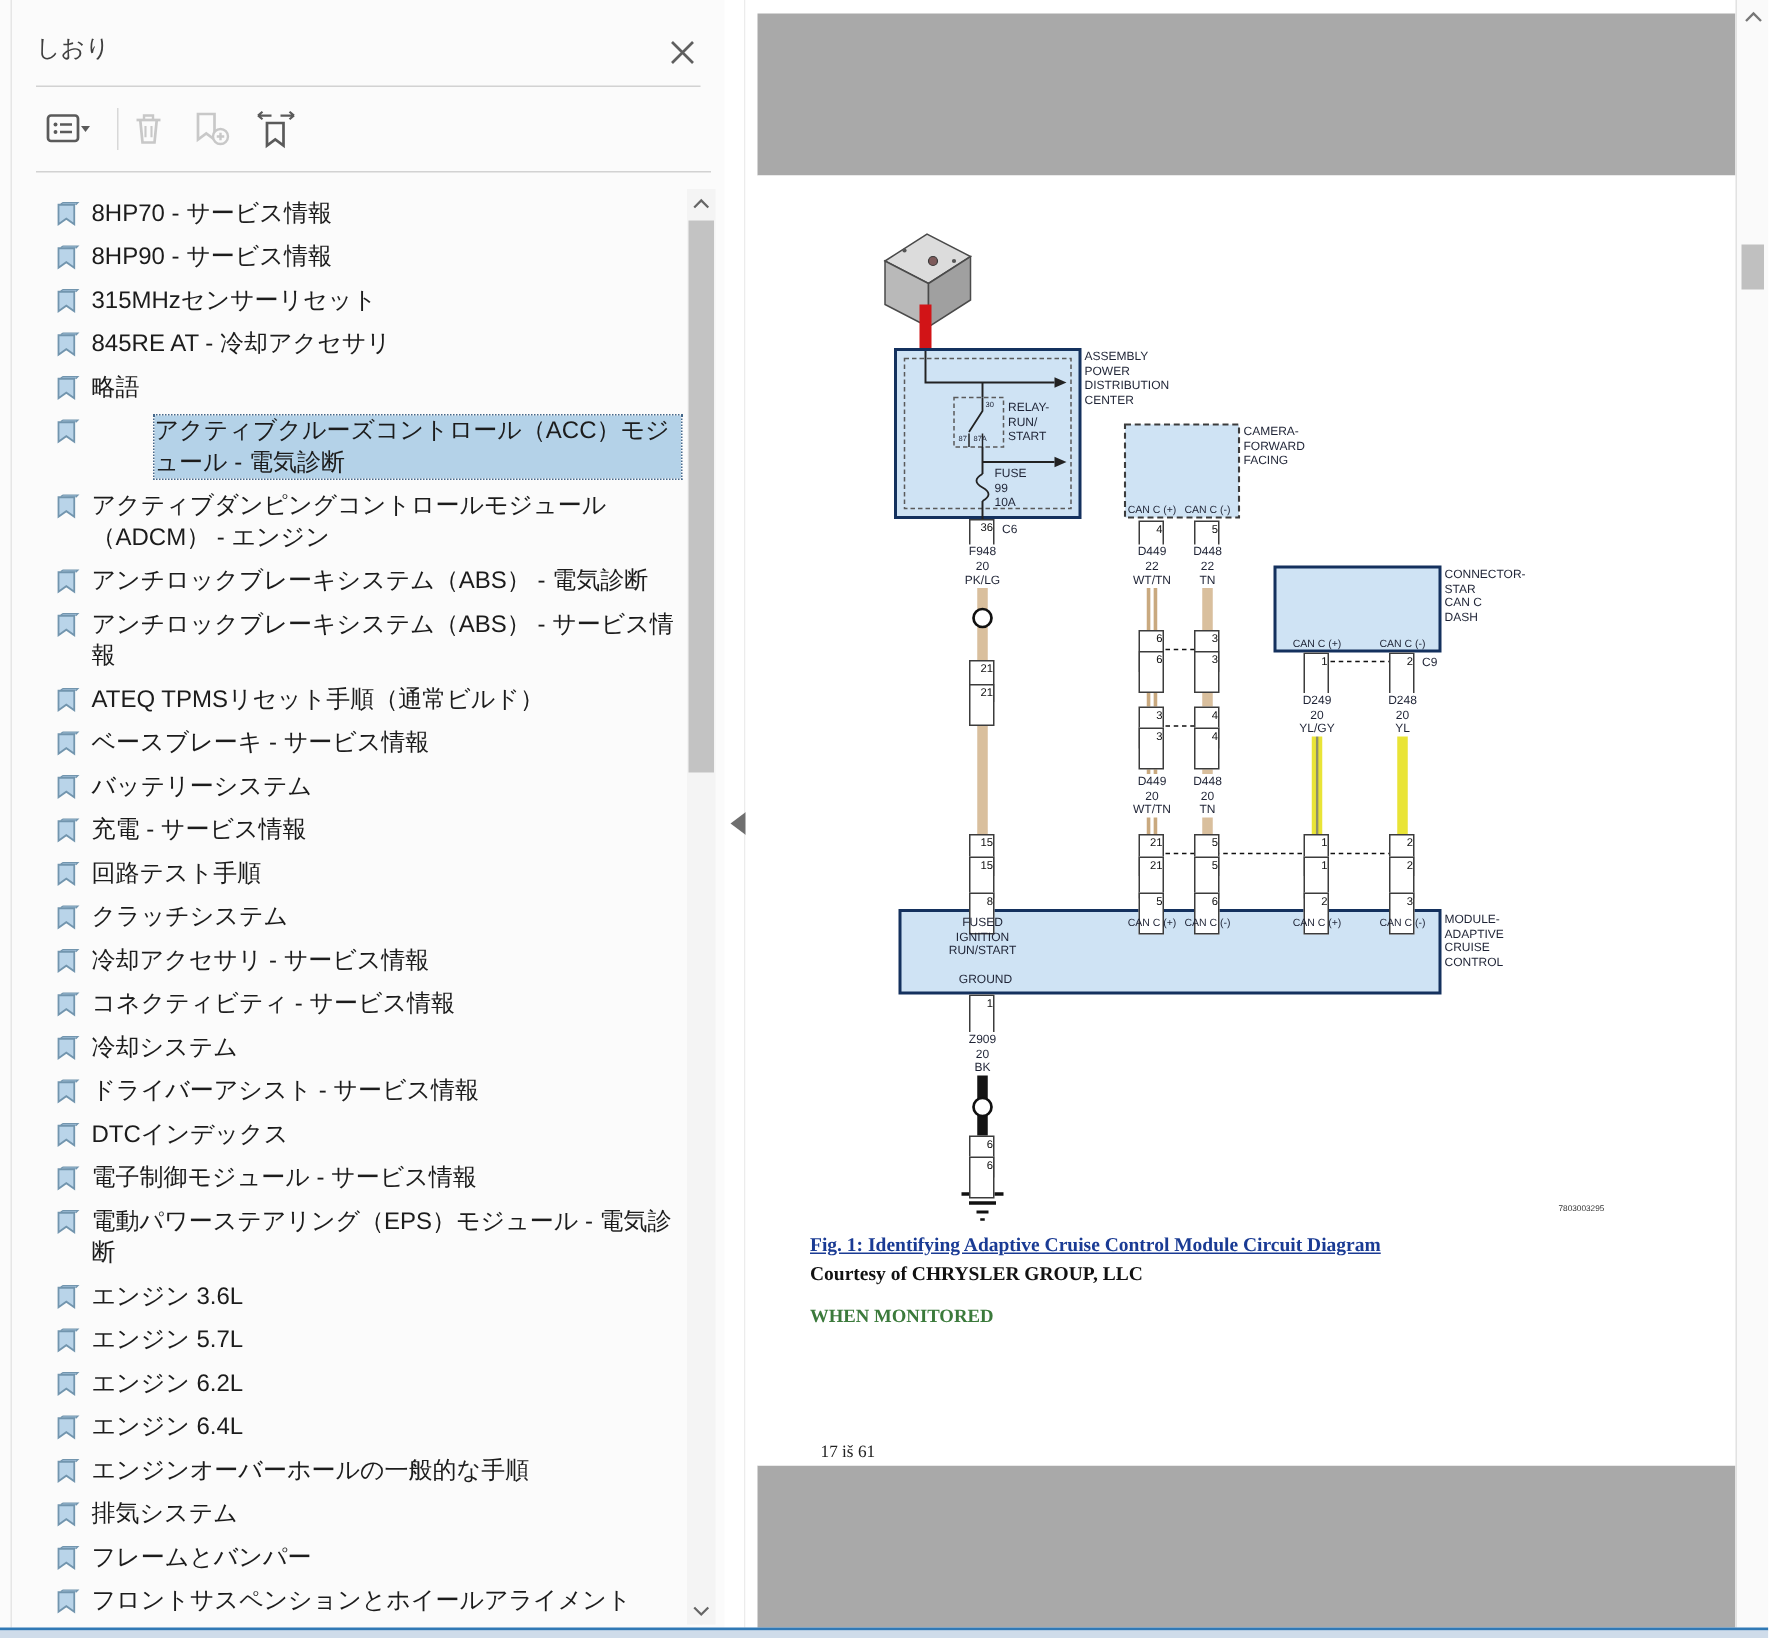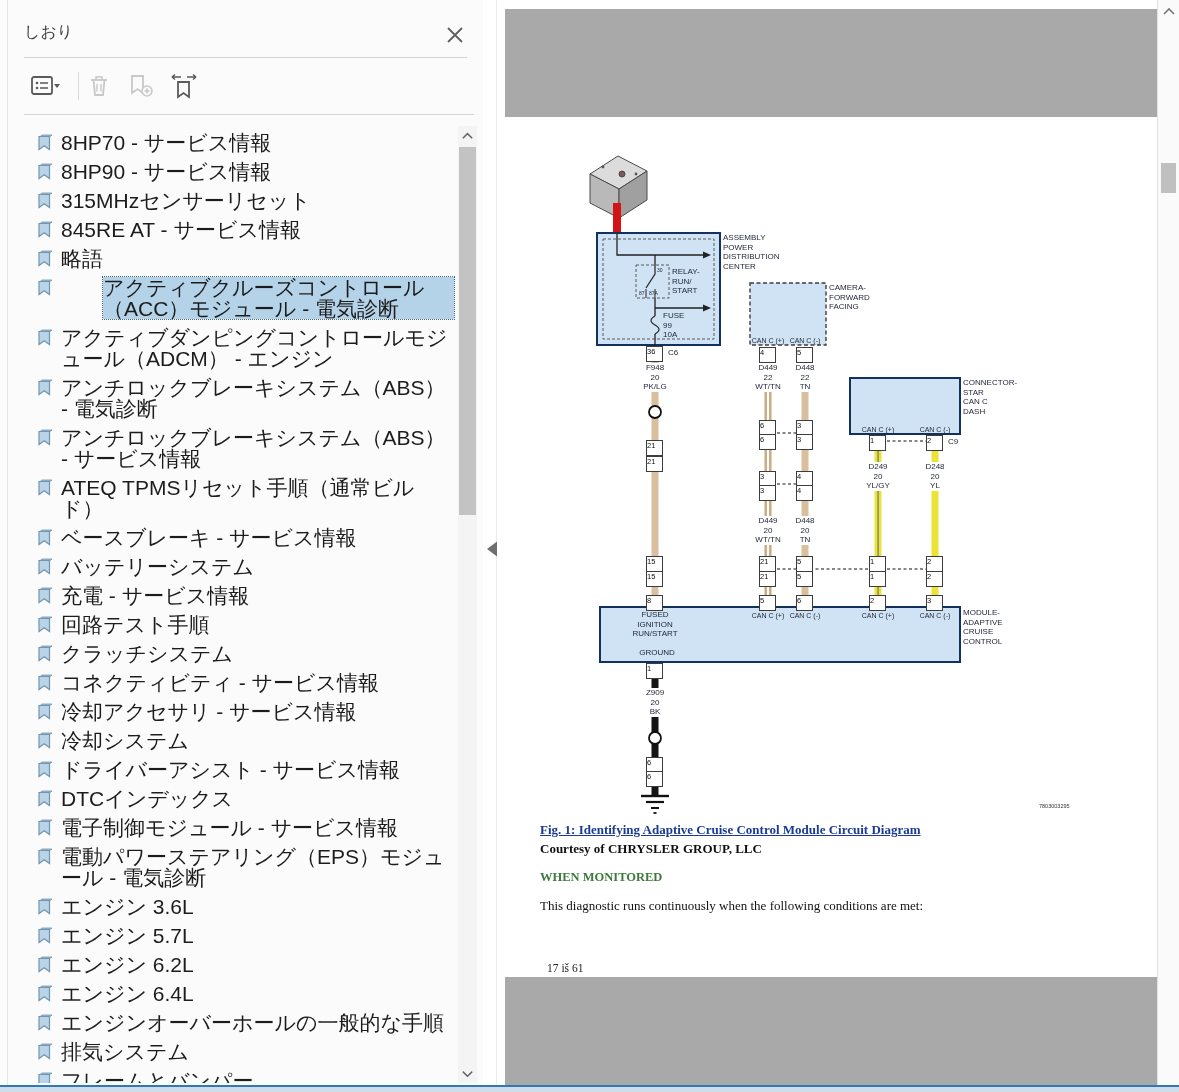--- a/index.html
+++ b/index.html
@@ -13,21 +13,21 @@
   .close-btn{position:absolute;left:442px;top:22px;width:26px;height:26px;border:none;background:transparent;padding:2px;cursor:pointer;}
   .hr1{position:absolute;left:24px;top:57px;width:443px;height:1px;background:#d2d2d2;}
   .hr2{position:absolute;left:24px;top:114px;width:450px;height:1px;background:#d2d2d2;}
   .tb-btn{position:absolute;top:72px;border:none;background:transparent;padding:0;color:#5a5a5a;}
   .tb-btn.disabled{color:#c8c8c8;}
   .tb-sep{position:absolute;left:78px;top:72px;width:1px;height:28px;background:#d8d8d8;}
   
   .bookmark-list{position:absolute;left:0;top:128px;width:458px;height:955px;overflow:hidden;}
   .bm-row{display:flex;align-items:flex-start;padding:4px 4px 4px 36px;cursor:pointer;}
   .bm-icon{flex:0 0 18px;height:18px;margin:2px 7px 0 0;}
-  .bm-label{flex:1;font-size:21px;line-height:21px;color:#1c1c1c;}
+  .bm-label{flex:1;font-size:16px;line-height:21px;color:#1c1c1c;}
   .bm-row.selected .bm-label{background:#b4d2e8;outline:1px dotted #44678a;margin-left:42px;}
   
   .sb-scroll{position:absolute;left:458px;top:126px;width:19px;height:957px;background:#f4f4f4;}
   .sb-thumb{position:absolute;left:1px;top:21px;width:17px;height:368px;background:#c3c3c3;}
   .sb-arrow{position:absolute;left:2px;width:15px;height:15px;}
   
   .collapse-handle{position:absolute;left:487px;top:540px;width:0;height:0;cursor:pointer;
     border-top:9px solid transparent;border-bottom:9px solid transparent;border-right:12px solid #6f6f6f;}
   
   .doc-area{position:absolute;left:497px;top:0;width:660px;height:1085px;background:#fff;}
@@ -39,22 +39,22 @@
   .bottom-line{position:absolute;left:0;top:1085px;width:1179px;height:2px;background:#3179b5;}
   .bottom-band{position:absolute;left:0;top:1087px;width:1179px;height:5px;background:#cfdcea;}
   
   .diagram{position:absolute;left:0;top:0;width:652px;height:700px;}
   .dl{position:absolute;font-size:8px;line-height:9.5px;color:#1e2335;white-space:pre-line;}
   .dl.wbg{background:#fff;padding:0 1px;}
   .dl.c{transform:translateX(-50%);text-align:center;}
   .dl.can{font-size:7px;}
   .dl.tiny{font-size:5px;line-height:5px;}
   .dl.tiny2{font-size:5.5px;line-height:6px;color:#333;}
-  .pin{position:absolute;width:17px;height:16px;box-sizing:border-box;border:1px solid #3c3c3c;background:#fff;
-       font-size:7.5px;line-height:10px;text-align:left;color:#111;}
+  .pin{position:absolute;width:17px;height:28px;box-sizing:border-box;border:1px solid #3c3c3c;background:#fff;
+       font-size:7.5px;line-height:10px;text-align:right;color:#111;}
   
   .fig-title{position:absolute;font-family:"Liberation Serif",serif;font-size:13px;font-weight:bold;
              color:#1a3b94;text-decoration:underline;cursor:pointer;}
   .courtesy{position:absolute;font-family:"Liberation Serif",serif;font-size:13px;font-weight:bold;color:#111;}
   .heading-green{position:absolute;font-family:"Liberation Serif",serif;font-size:12.5px;font-weight:bold;color:#3b7a3b;}
   .body-text{position:absolute;font-family:"Liberation Serif",serif;font-size:13px;color:#111;}
   .page-indicator{position:absolute;font-family:"Liberation Serif",serif;font-size:11.5px;color:#222;margin-left:44px;}
 </style>
 </head>
 <body>
@@ -137,21 +137,21 @@
     <span class="bm-label">315MHzセンサーリセット</span>
   </div>
 
   <div class="bm-row">
     <span class="bm-icon">
       <svg width="18" height="18" viewBox="0 0 18 18">
         <path d="M4.5,2 L6,1 H16 L14.5,2.5" fill="#9dbdd6" stroke="#7295ae" stroke-width="0.8"></path>
         <path d="M3,2.5 H13.5 V15.5 L8.2,11.8 L3,15.5 Z" fill="#b9d4e9" stroke="#7295ae" stroke-width="1.2"></path>
       </svg>
     </span>
-    <span class="bm-label">845RE AT - サービス情報</span>
+    <span class="bm-label">845RE AT - 冷却アクセサリ</span>
   </div>
 
   <div class="bm-row">
     <span class="bm-icon">
       <svg width="18" height="18" viewBox="0 0 18 18">
         <path d="M4.5,2 L6,1 H16 L14.5,2.5" fill="#9dbdd6" stroke="#7295ae" stroke-width="0.8"></path>
         <path d="M3,2.5 H13.5 V15.5 L8.2,11.8 L3,15.5 Z" fill="#b9d4e9" stroke="#7295ae" stroke-width="1.2"></path>
       </svg>
     </span>
     <span class="bm-label">略語</span>
@@ -257,31 +257,31 @@
     <span class="bm-label">クラッチシステム</span>
   </div>
 
   <div class="bm-row">
     <span class="bm-icon">
       <svg width="18" height="18" viewBox="0 0 18 18">
         <path d="M4.5,2 L6,1 H16 L14.5,2.5" fill="#9dbdd6" stroke="#7295ae" stroke-width="0.8"></path>
         <path d="M3,2.5 H13.5 V15.5 L8.2,11.8 L3,15.5 Z" fill="#b9d4e9" stroke="#7295ae" stroke-width="1.2"></path>
       </svg>
     </span>
+    <span class="bm-label">冷却アクセサリ - サービス情報</span>
+  </div>
+
+  <div class="bm-row">
+    <span class="bm-icon">
+      <svg width="18" height="18" viewBox="0 0 18 18">
+        <path d="M4.5,2 L6,1 H16 L14.5,2.5" fill="#9dbdd6" stroke="#7295ae" stroke-width="0.8"></path>
+        <path d="M3,2.5 H13.5 V15.5 L8.2,11.8 L3,15.5 Z" fill="#b9d4e9" stroke="#7295ae" stroke-width="1.2"></path>
+      </svg>
+    </span>
     <span class="bm-label">コネクティビティ - サービス情報</span>
-  </div>
-
-  <div class="bm-row">
-    <span class="bm-icon">
-      <svg width="18" height="18" viewBox="0 0 18 18">
-        <path d="M4.5,2 L6,1 H16 L14.5,2.5" fill="#9dbdd6" stroke="#7295ae" stroke-width="0.8"></path>
-        <path d="M3,2.5 H13.5 V15.5 L8.2,11.8 L3,15.5 Z" fill="#b9d4e9" stroke="#7295ae" stroke-width="1.2"></path>
-      </svg>
-    </span>
-    <span class="bm-label">冷却アクセサリ - サービス情報</span>
   </div>
 
   <div class="bm-row">
     <span class="bm-icon">
       <svg width="18" height="18" viewBox="0 0 18 18">
         <path d="M4.5,2 L6,1 H16 L14.5,2.5" fill="#9dbdd6" stroke="#7295ae" stroke-width="0.8"></path>
         <path d="M3,2.5 H13.5 V15.5 L8.2,11.8 L3,15.5 Z" fill="#b9d4e9" stroke="#7295ae" stroke-width="1.2"></path>
       </svg>
     </span>
     <span class="bm-label">冷却システム</span>
@@ -600,21 +600,20 @@
 20
 BK</div>
         <div class="pin" style="left:141px;top:640px">6</div>
         <div class="pin" style="left:141px;top:654px">6</div>
         <div class="dl tiny2 wbg" style="left:533px;top:686px">7803003295</div>
       </div>
 
       <a class="fig-title" style="left:35px;top:705px">Fig. 1: Identifying Adaptive Cruise Control Module Circuit Diagram</a>
       <div class="courtesy" style="left:35px;top:724px">Courtesy of CHRYSLER GROUP, LLC</div>
       <div class="heading-green" style="left:35px;top:753px">WHEN MONITORED</div>
-      <div class="body-text" style="left:35px;top:781px">This diagnostic runs continuously when the following conditions are met:</div>
       <div class="page-indicator" style="left:-2px;top:845px">17 iš 61</div>
     </div>
   </main>
 
   <div class="doc-scroll">
     <svg style="position:absolute;left:4px;top:6px" width="14" height="10" viewBox="0 0 14 10">
       <polyline points="2,8 7,3 12,8" fill="none" stroke="#777" stroke-width="1.6"></polyline>
     </svg>
     <div class="doc-thumb"></div>
   </div>

